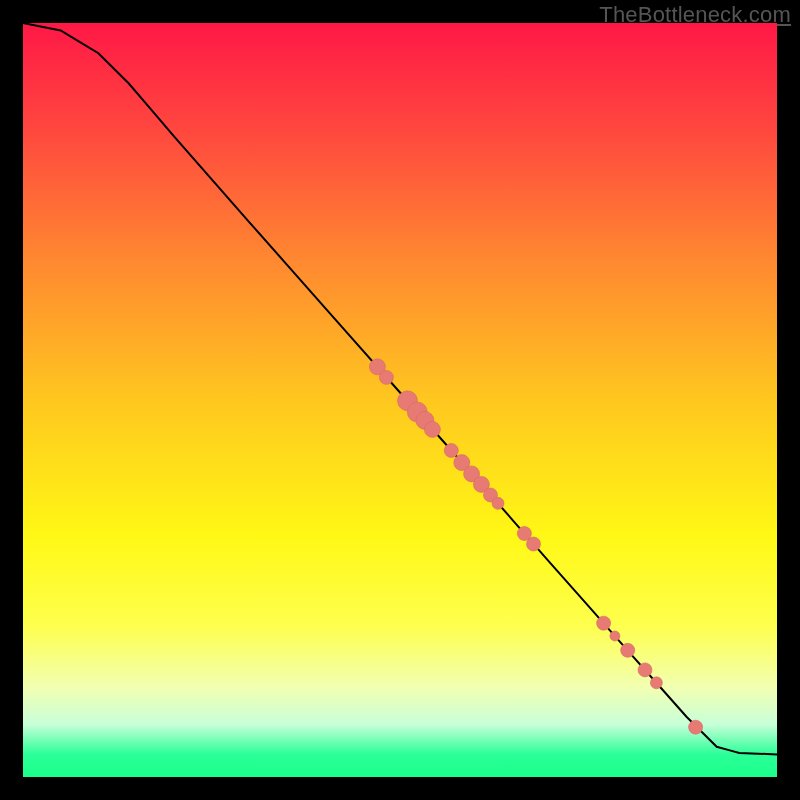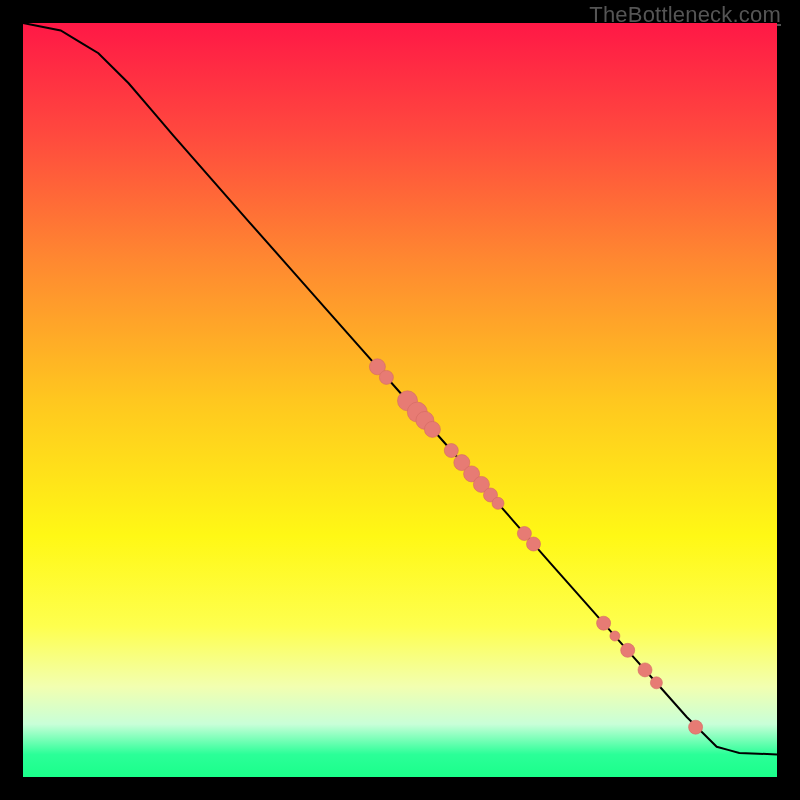--- a/index.html
+++ b/index.html
@@ -26,21 +26,21 @@
       #feff4e 80%,
       #f2ffb0 88%,
       #c8ffd8 93%,
       #2bff98 97%,
       #1aff8a 100%
     );
   }
   .watermark {
     position: absolute;
     top: 2px;
-    right: 19px;
+    right: 9px;
     color: #555;
     font-size: 22px;
     font-weight: 500;
     letter-spacing: 0.2px;
     user-select: none;
     text-decoration: underline;
   }
   svg.plot {
     position: absolute;
     left: 0;

